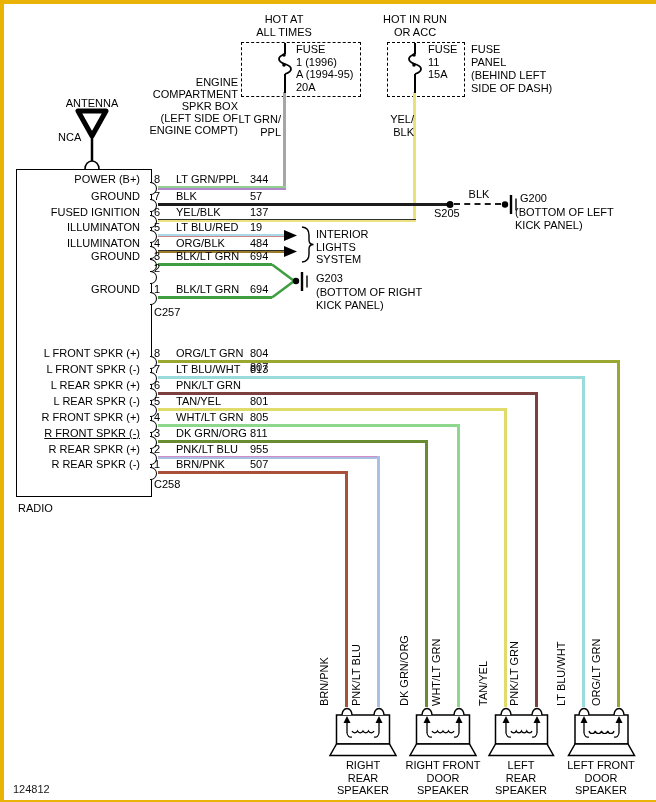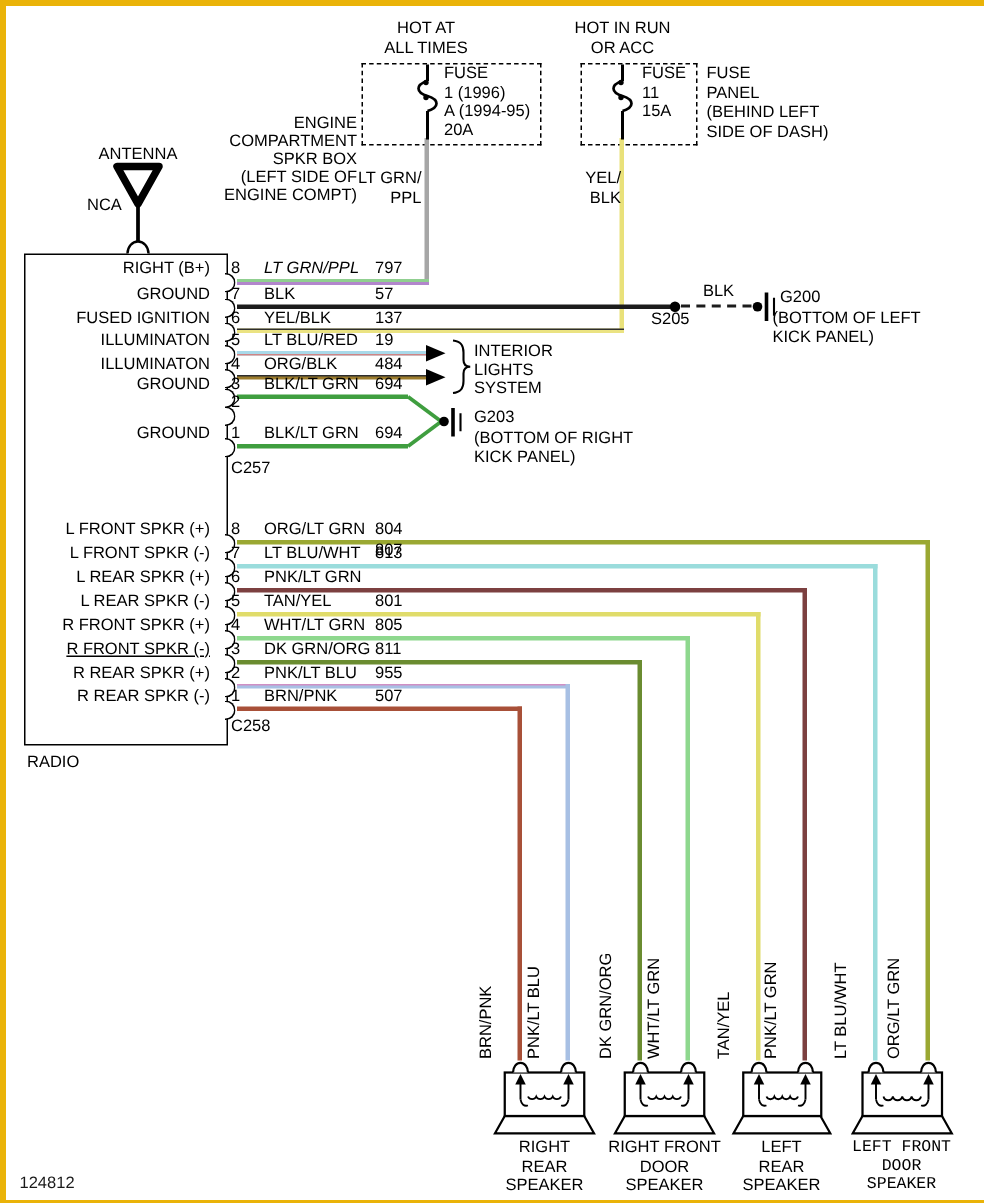--- a/index.html
+++ b/index.html
@@ -217,24 +217,24 @@
     <div>LT GRN/</div>
       <div>PPL</div>
   </div>
   <div class="t tr" style="left:340px;top:109px;width:70px;">
     <div>YEL/</div>
       <div>BLK</div>
   </div>
   <div class="t tc" style="left:48px;top:93px;width:80px;">ANTENNA</div>
   <div class="t" style="left:54px;top:127px;">NCA</div>
 
-  <div class="t tr" style="left:10px;top:169px;width:126px;">RIGHT (B+)</div>
+  <div class="t tr" style="left:10px;top:169px;width:126px;">POWER (B+)</div>
   <div class="t" style="left:150px;top:169px;">8</div>
-  <div class="t" style="left:172px;top:169px;font-style:italic;">LT GRN/PPL</div>
-  <div class="t" style="left:246px;top:169px;">797</div>
+  <div class="t" style="left:172px;top:169px;">LT GRN/PPL</div>
+  <div class="t" style="left:246px;top:169px;">344</div>
 
   <div class="t tr" style="left:10px;top:186px;width:126px;">GROUND</div>
   <div class="t" style="left:150px;top:186px;">7</div>
   <div class="t" style="left:172px;top:186px;">BLK</div>
   <div class="t" style="left:246px;top:186px;">57</div>
 
   <div class="t tr" style="left:10px;top:202px;width:126px;">FUSED IGNITION</div>
   <div class="t" style="left:150px;top:202px;">6</div>
   <div class="t" style="left:172px;top:202px;">YEL/BLK</div>
   <div class="t" style="left:246px;top:202px;">137</div>
@@ -341,20 +341,20 @@
   <div class="t tc" style="left:389px;top:755px;width:100px;line-height:12.5px;">
     <div>RIGHT FRONT</div>
       <div>DOOR</div>
       <div>SPEAKER</div>
   </div>
   <div class="t tc" style="left:467px;top:755px;width:100px;line-height:12.5px;">
     <div>LEFT</div>
       <div>REAR</div>
       <div>SPEAKER</div>
   </div>
-  <div class="t tc" style="left:547px;top:755px;width:100px;line-height:12.5px;font-family:Liberation Mono, monospace;">
+  <div class="t tc" style="left:547px;top:755px;width:100px;line-height:12.5px;">
     <div>LEFT FRONT</div>
       <div>DOOR</div>
       <div>SPEAKER</div>
   </div>
 
   <div class="t corner-id" style="left:9px;top:779px;">124812</div>
 </div>
 
 </body></html>

